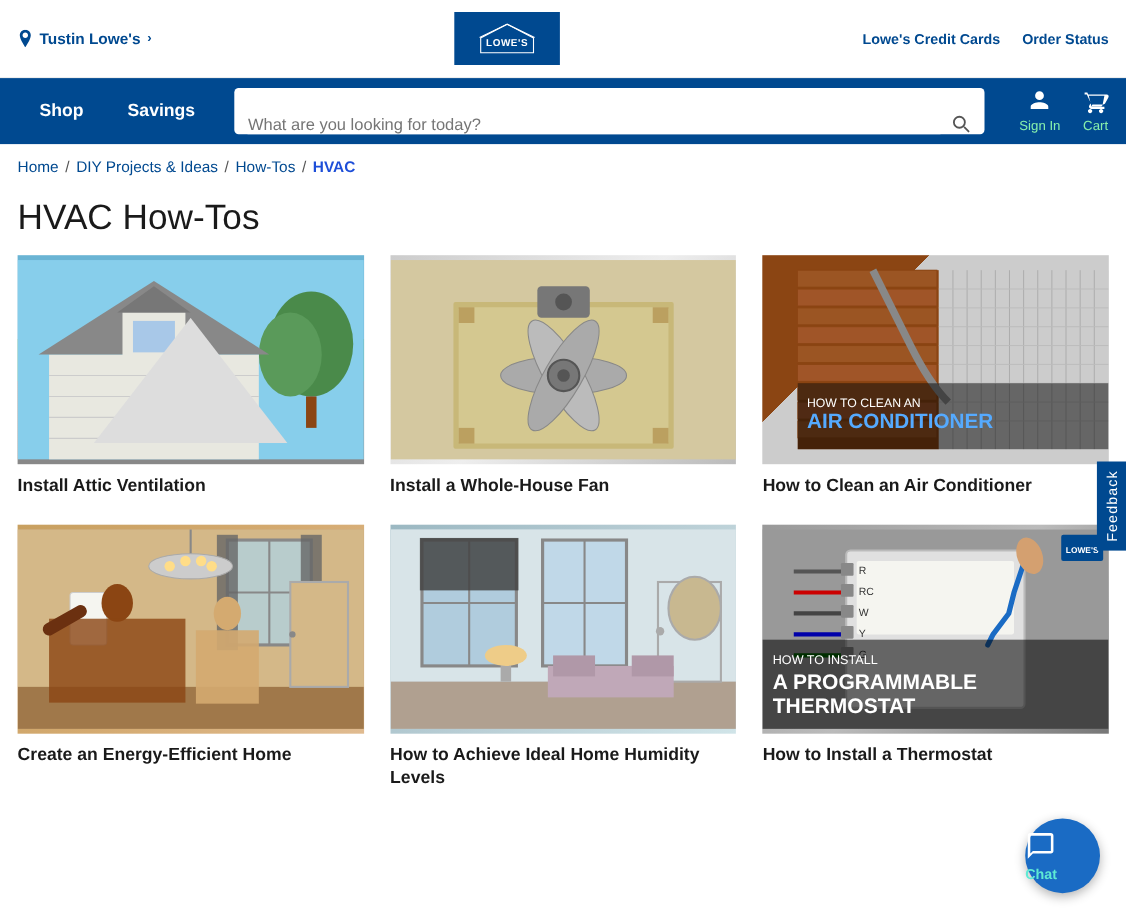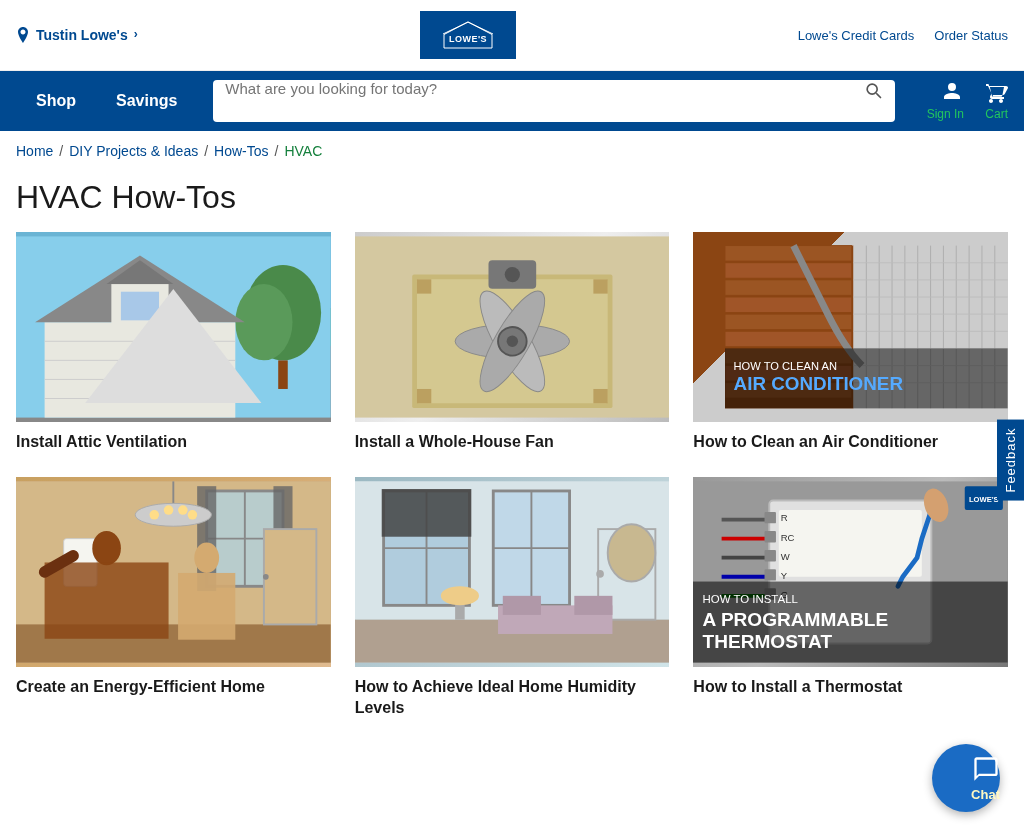--- a/index.html
+++ b/index.html
@@ -38,21 +38,21 @@
       border-radius: 3px;
     }
     .utility-links {
       display: flex;
       gap: 20px;
     }
     .utility-links a {
       color: #004990;
       font-size: 13px;
       text-decoration: none;
-      font-weight: 400;
+      font-weight: 700;
     }
 
     
     .main-nav {
       background: #004990;
       display: flex;
       align-items: center;
       padding: 0 16px;
       height: 60px;
       gap: 0;
@@ -64,21 +64,21 @@
       padding: 0 20px;
       height: 100%;
       display: flex;
       align-items: center;
       cursor: pointer;
       white-space: nowrap;
     }
     .search-bar {
       flex: 1;
       display: flex;
-      align-items: flex-start;
+      align-items: flex-end;
       background: #fff;
       border-radius: 4px;
       margin: 0 16px;
       height: 42px;
       padding: 0 12px;
       gap: 8px;
     }
     .search-bar input {
       flex: 1;
       border: none;
@@ -89,43 +89,43 @@
     .search-bar svg { fill: #555; cursor: pointer; }
     .nav-icons {
       display: flex;
       align-items: center;
       gap: 20px;
       margin-left: 16px;
     }
     .nav-icon-item {
       display: flex;
       flex-direction: column;
-      align-items: flex-end;
-      color: #22c55e;
+      align-items: center;
+      color: #86efac;
       font-size: 12px;
       cursor: pointer;
       gap: 2px;
     }
     .nav-icon-item svg { fill: #fff; }
 
     
     .breadcrumb {
       padding: 12px 16px;
       font-size: 14px;
       color: #333;
       display: flex;
       align-items: center;
       gap: 6px;
     }
     .breadcrumb a {
       color: #004990;
       text-decoration: none;
     }
     .breadcrumb .separator { color: #555; }
-    .breadcrumb .current { color: #15803d; font-weight: normal; }
+    .breadcrumb .current { color: #1d4ed8; font-weight: bold; }
 
     
     .page-title {
       padding: 8px 16px 16px;
       font-size: 32px;
       font-weight: normal;
       color: #1a1a1a;
     }
 
     
@@ -165,27 +165,27 @@
       transform: rotate(180deg);
       letter-spacing: 1px;
     }
 
     
     .chat-btn {
       position: fixed;
       bottom: 24px;
       right: 24px;
       background: #1a6bc4;
-      color: #fef9c3;
+      color: #5eead4;
       border-radius: 50%;
       width: 68px;
       height: 68px;
       display: flex;
       flex-direction: column;
-      align-items: flex-end;
+      align-items: flex-start;
       justify-content: center;
       cursor: pointer;
       box-shadow: 0 3px 10px rgba(0,0,0,0.3);
       font-size: 13px;
       font-weight: bold;
       gap: 4px;
       z-index: 1000;
     }
 
     

